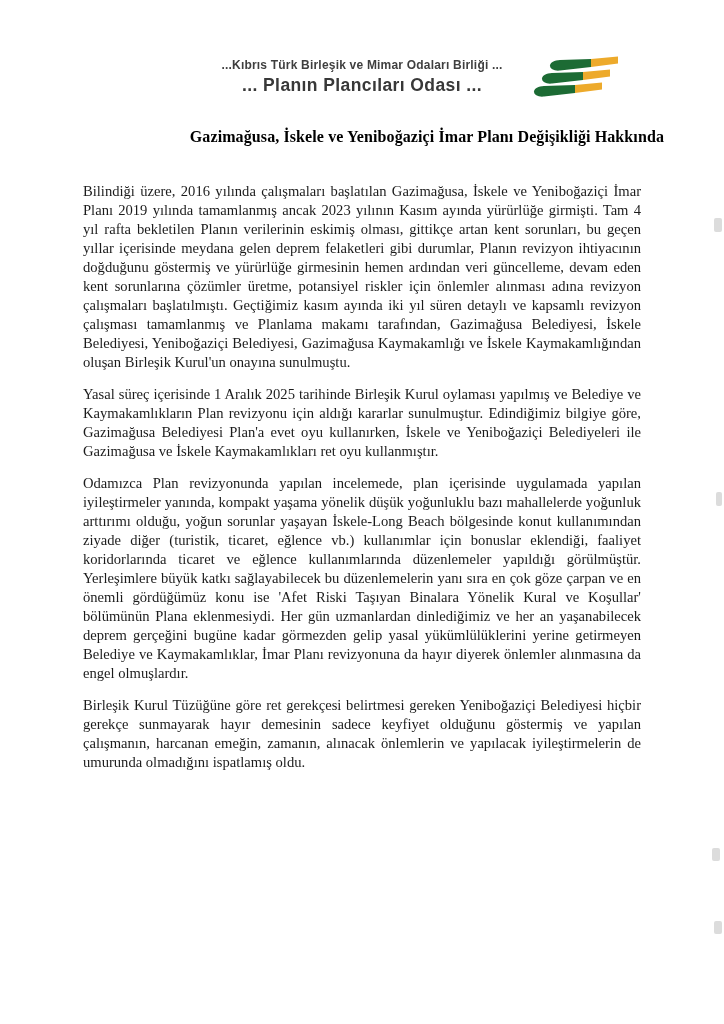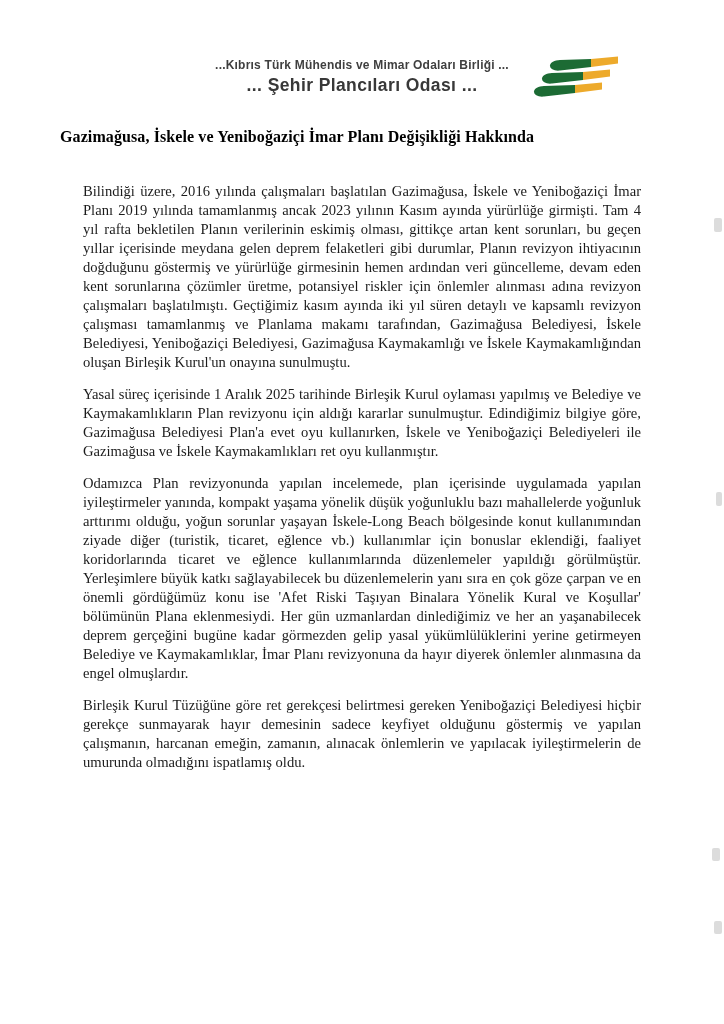--- a/index.html
+++ b/index.html
@@ -44,21 +44,21 @@
     font-family:"Liberation Sans", sans-serif;color:#3f3f3f;}
   .org-line1{font-size:12px;font-weight:bold;letter-spacing:.2px;}
   .org-line2{font-size:17.5px;font-weight:bold;letter-spacing:.4px;margin-top:3px;color:#383838;}
 
   
   .ktmmob-logo{position:absolute;left:533px;top:54px;width:90px;height:52px;}
 
   
   .doc-title{
     position:absolute;left:60px;right:60px;top:128px;
-    text-align:left;font-weight:bold;font-size:16px;letter-spacing:.1px;color:#000;
+    text-align:right;font-weight:bold;font-size:16px;letter-spacing:.1px;color:#000;
   }
   .doc-body{
     position:absolute;left:83px;top:182px;width:558px;
     font-size:14.6px;line-height:19px;
     text-align:justify;
   }
   .doc-body p{margin:0 0 13px 0;}
 
   
   .artifact{position:absolute;background:#dcdcdc;border-radius:2px;}
@@ -69,22 +69,22 @@
 </style>
 </head>
 <body>
 
 <div class="page">
 
   <div class="header">
 
 
     <div class="org-block">
-      <div class="org-line1">...Kıbrıs Türk Mühendis ve Mimar Odaları Birliği ...</div>
-      <div class="org-line2">... Şehir Plancıları Odası ...</div>
+      <div class="org-line1">...Kıbrıs Türk Birleşik ve Mimar Odaları Birliği ...</div>
+      <div class="org-line2">... Planın Plancıları Odası ...</div>
     </div>
 
     <div class="ktmmob-logo">
       <svg width="90" height="52" viewBox="0 0 90 52">
         <g transform="translate(17,5)">
           <path d="M10,1 L41,0 L41,8 L10,11.6 C4.5,12.2 0,10.3 0,6.6 C0,3.4 4.5,1.4 10,1 Z" fill="#1c6b34"></path>
           <path d="M41,0 L68,-2.6 L68,4.6 L41,8 Z" fill="#edaa2b"></path>
         </g>
         <g transform="translate(9,18)">
           <path d="M10,1 L41,0 L41,8 L10,11.6 C4.5,12.2 0,10.3 0,6.6 C0,3.4 4.5,1.4 10,1 Z" fill="#1c6b34"></path>

